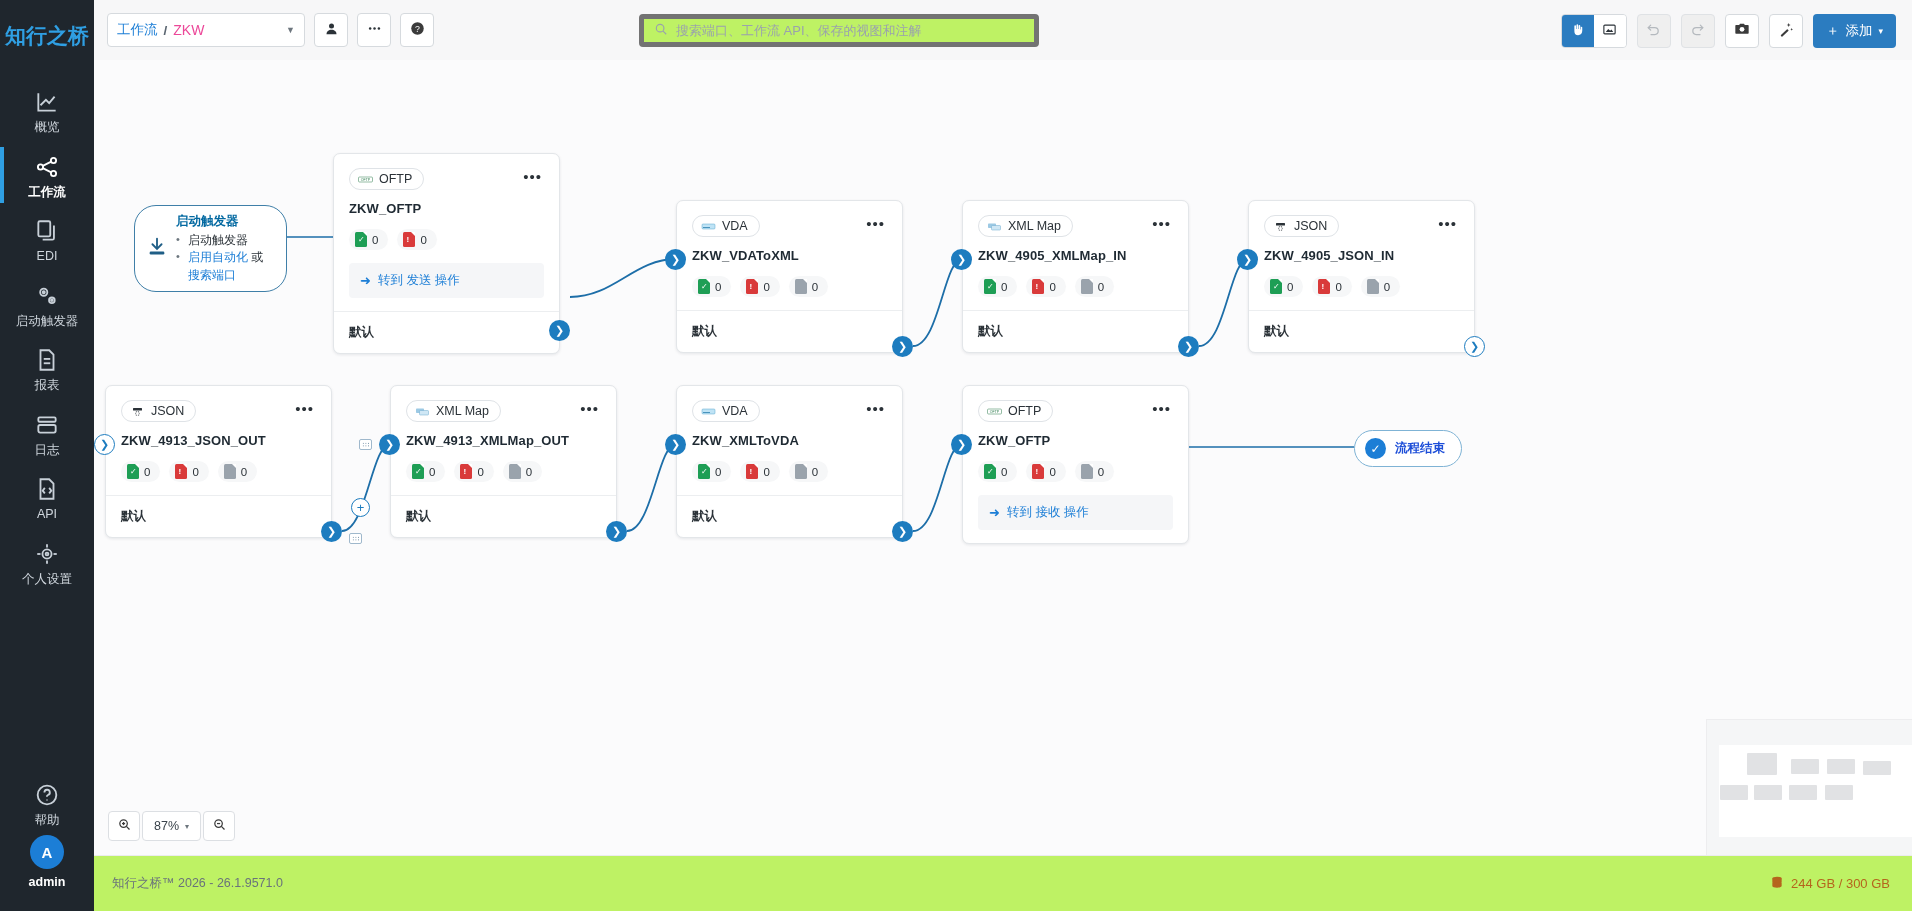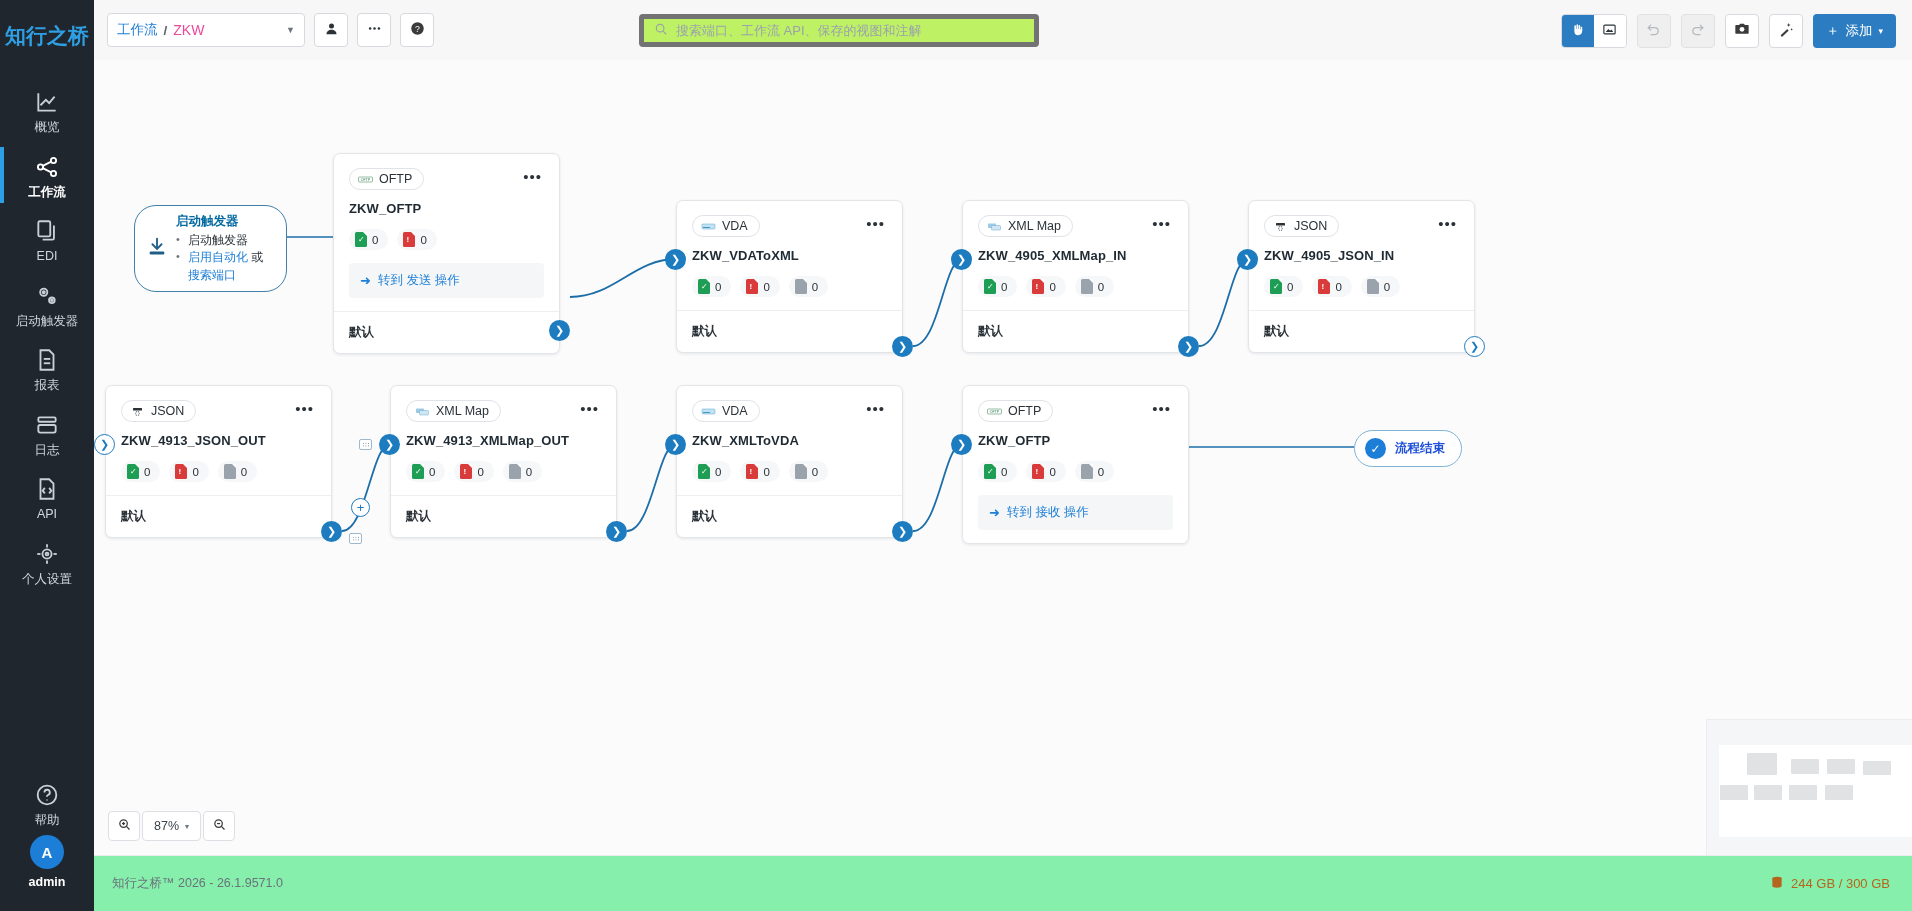--- a/index.html
+++ b/index.html
@@ -196,21 +196,21 @@
   .minimap {
     position: absolute; right: 0; bottom: 0; width: 206px; height: 136px;
     background: #f5f6f7; border-left: 1px solid #ededef; border-top: 1px solid #ededef;
   }
   .mm-view { position: absolute; left: 12px; top: 25px; width: 194px; height: 92px; background: #fff; }
   .mm-node { position: absolute; background: #e1e2e4; border-radius: 1px; }
 
   
   #footer {
     position: absolute; left: 94px; top: 855px; width: 1818px; height: 56px;
-    background: #86efac; border-top: 1px solid #ececee; display: flex; align-items: center;
+    background: #bef264; border-top: 1px solid #ececee; display: flex; align-items: center;
   }
   .foot-text { margin-left: 18px; font-size: 12.5px; color: #6a737b; }
   .disk {
     margin-left: auto; margin-right: 22px; display: flex; align-items: center; gap: 7px;
     color: #b5651d; font-size: 13px;
   }
   .disk svg { width: 14px; height: 15px; }
 </style>
 </head>
 <body>

